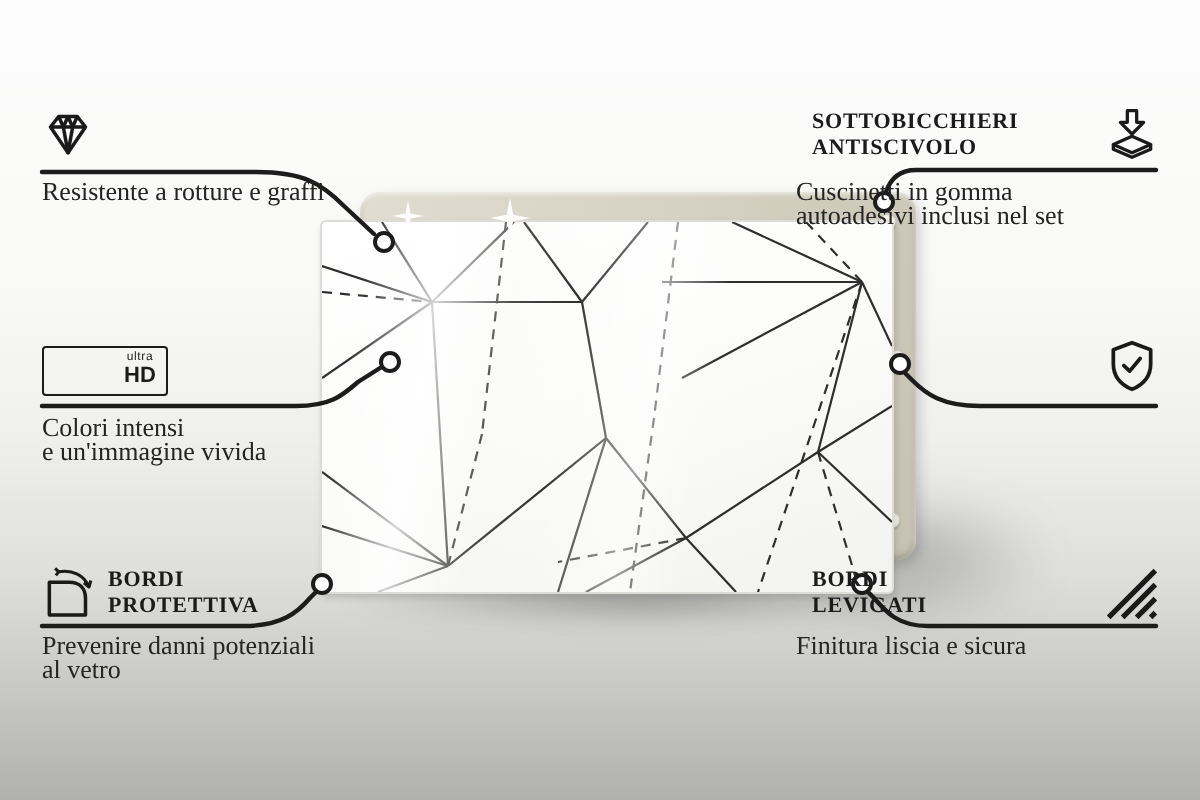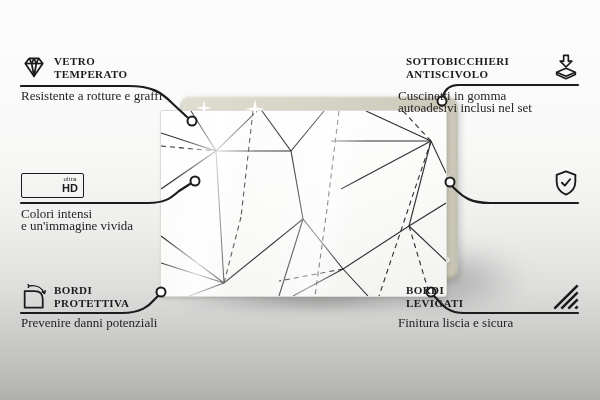--- a/index.html
+++ b/index.html
@@ -123,24 +123,20 @@
   </svg>
 
   <div class="ico" style="left:20px;top:53px;">
     <svg viewBox="0 0 24 24" fill="none" stroke="#1a1a1a" stroke-width="1.5" stroke-linejoin="round">
       <path d="M4.5 9 L8 4.5 H16 L19.5 9 L12 20 Z"></path>
         <path d="M4.5 9 H19.5"></path>
       <path d="M8 4.5 L10 9 L12 20 L14 9 L16 4.5"></path>
         <path d="M12 4.5 L10 9 M12 4.5 L14 9"></path>
     </svg>
   </div>
-  <div class="co title" style="left:54px;top:55px;">
-    <span>VETRO</span>
-    <span>TEMPERATO</span>
-  </div>
   <div class="co desc" style="left:21px;top:90px;">
     <span>Resistente a rotture e graffi</span>
   </div>
 
   <div class="hd-badge">
     <span class="u">ultra</span>
     <span class="h">HD</span>
   </div>
   <div class="co desc" style="left:21px;top:208px;">
     <span>Colori intensi</span>
@@ -154,20 +150,21 @@
       <path d="M18.8 7.2 L21 9 L21.8 6.2" stroke-width="1.3"></path>
       <path d="M8 2.5 L6.5 1 M8 2.5 L6.8 4" stroke-width="1.3"></path>
     </svg>
   </div>
   <div class="co title" style="left:54px;top:284px;">
     <span>BORDI</span>
     <span>PROTETTIVA</span>
   </div>
   <div class="co desc" style="left:21px;top:317px;">
     <span>Prevenire danni potenziali</span>
+    <span>al vetro</span>
   </div>
 
   <div class="ico" style="left:552px;top:53px;">
     <svg viewBox="0 0 24 24" fill="none" stroke="#1a1a1a" stroke-width="1.4" stroke-linejoin="round">
       <path d="M10 2 H14 V7 H17 L12 12 L7 7 H10 Z"></path>
       <path d="M4 16.5 L12 13 L20 16.5 L12 20 Z"></path>
       <path d="M4 16.5 V18.5 L12 22 L20 18.5 V16.5"></path>
     </svg>
   </div>
   <div class="co title right-al" style="right:54px;top:55px;width:140px;">

